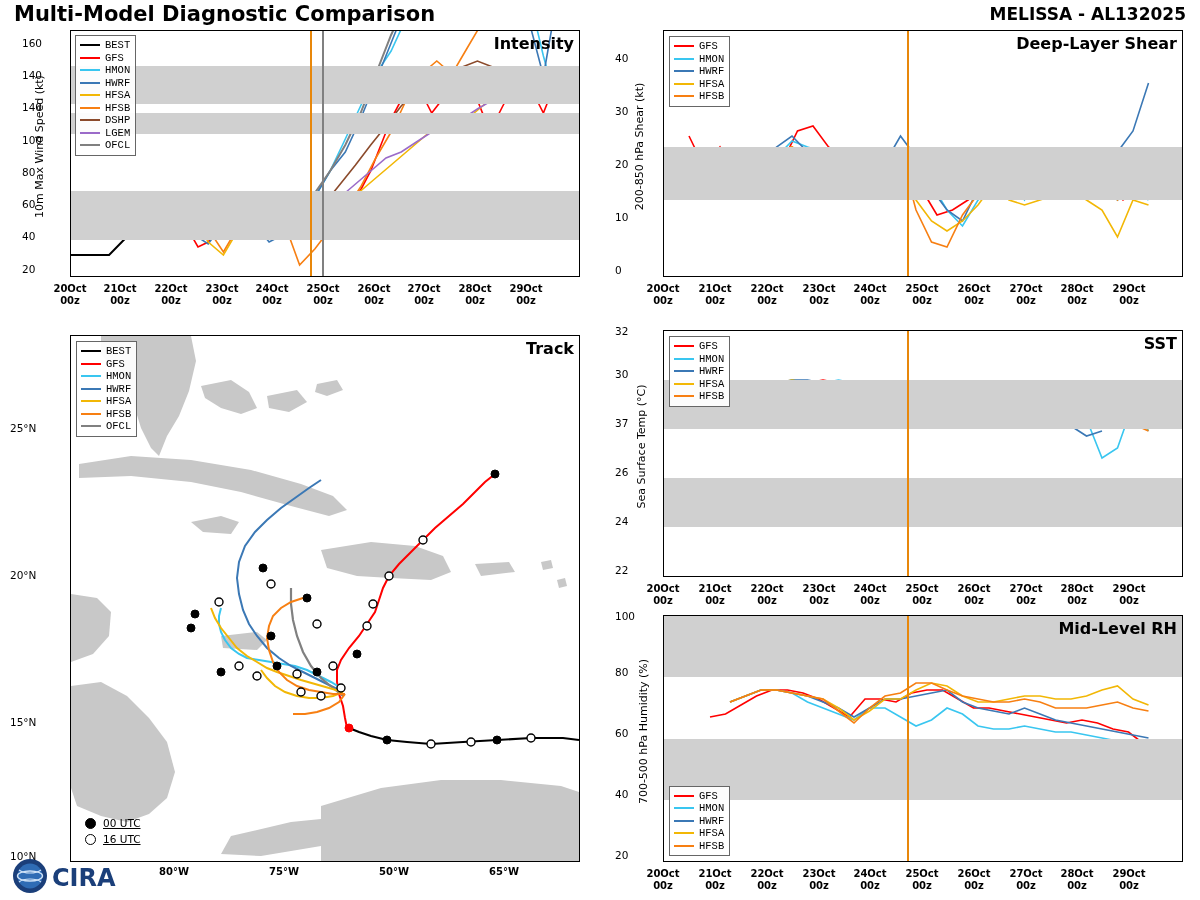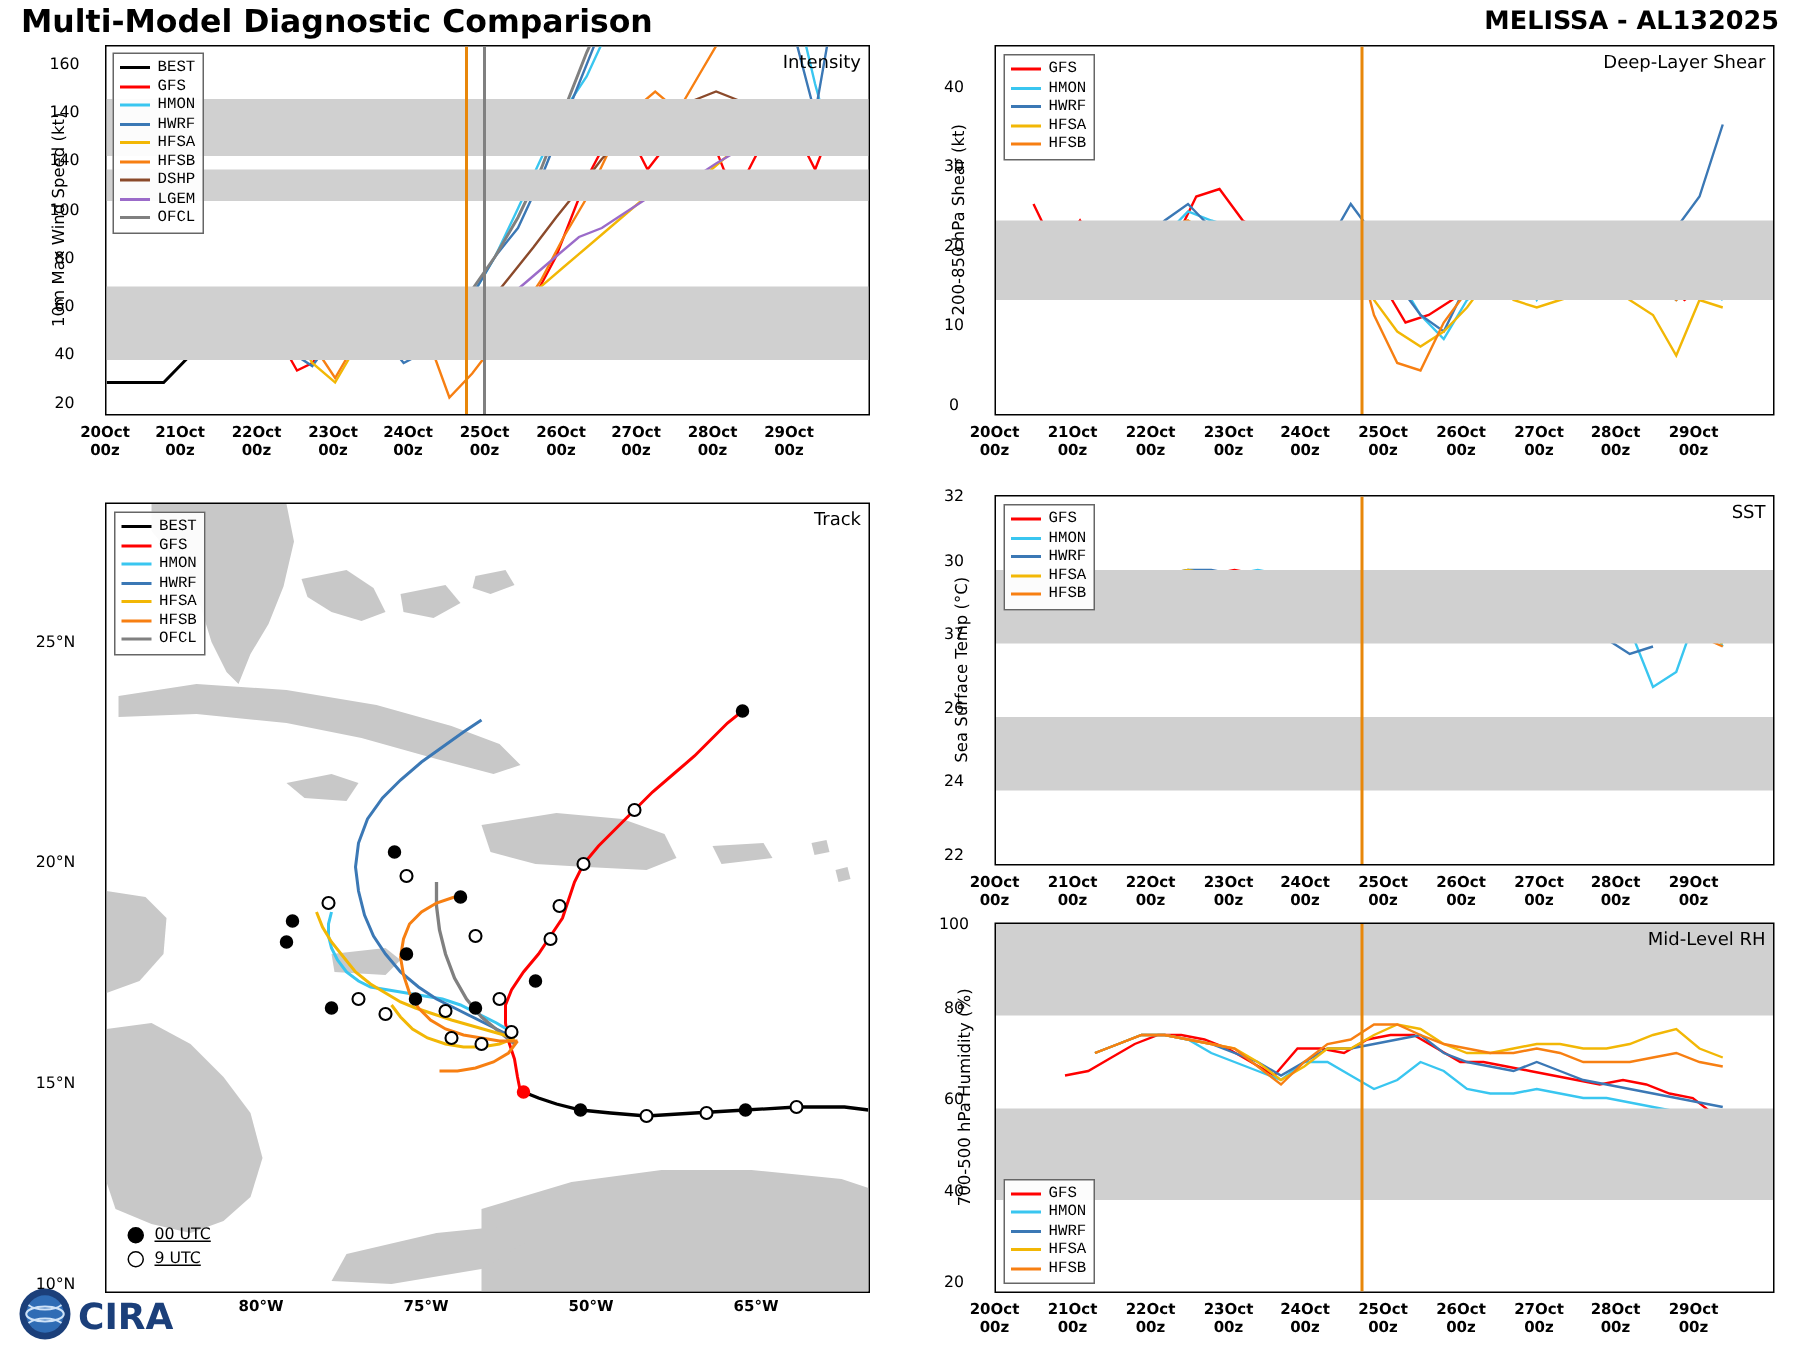--- a/index.html
+++ b/index.html
@@ -24,33 +24,33 @@
   .plotbox{
     position:absolute;
     border:1px solid #000;
     background:#fff;
     overflow:hidden;
   }
   .band{position:absolute;left:0;right:0;background:#d0d0d0;}
   .vline{position:absolute;top:0;bottom:0;width:2px;}
   .panel-label{
     position:absolute;right:5px;top:3px;
-    font-size:12px;font-weight:normal;
+    font-size:16px;font-weight:bold;
     z-index:6;
   }
   .ylabel{
     position:absolute;
     font-size:11px;
     transform-origin:center center;
     white-space:nowrap;
   }
   .ytick{
     position:absolute;
     font-size:10.5px;
-    text-align:center;
+    text-align:left;
     white-space:nowrap;
   }
   .xtick{
     position:absolute;
     font-size:10px;
     text-align:center;
     white-space:nowrap;
     line-height:12px;
     font-weight:bold;
   }
@@ -291,21 +291,21 @@
           <span class="legend-text">OFCL</span>
         </div>
     </div>
     <div class="dotlegend" style="left:14px;bottom:14px;">
       <div class="row">
           <span class="dot-filled"></span>
           <span>00 UTC</span>
         </div>
       <div class="row">
           <span class="dot-open"></span>
-          <span>9 UTC</span>
+          <span>16 UTC</span>
         </div>
     </div>
   </div>
 
   <div class="ytick" style="left:10px;top:850px;width:54px;">10°N</div>
   <div class="ytick" style="left:10px;top:716px;width:54px;">15°N</div>
   <div class="ytick" style="left:10px;top:569px;width:54px;">20°N</div>
   <div class="ytick" style="left:10px;top:422px;width:54px;">25°N</div>
 
   <div class="xtick" style="left:144px;top:866px;width:60px;">80°W</div>

